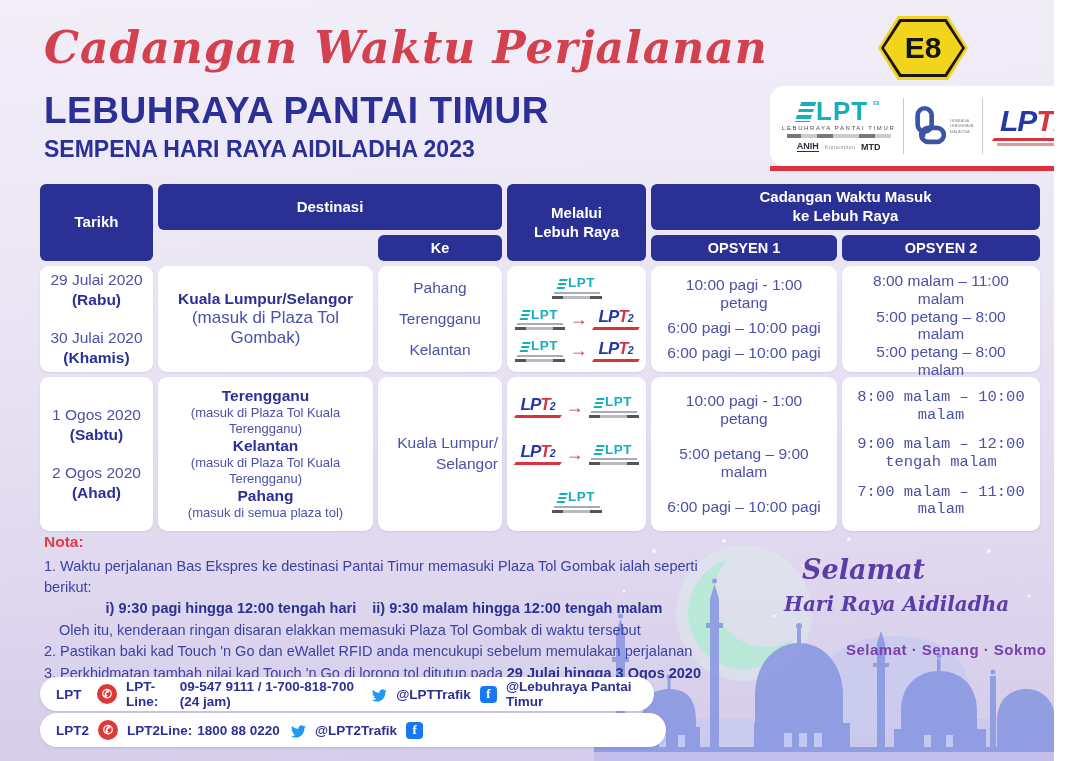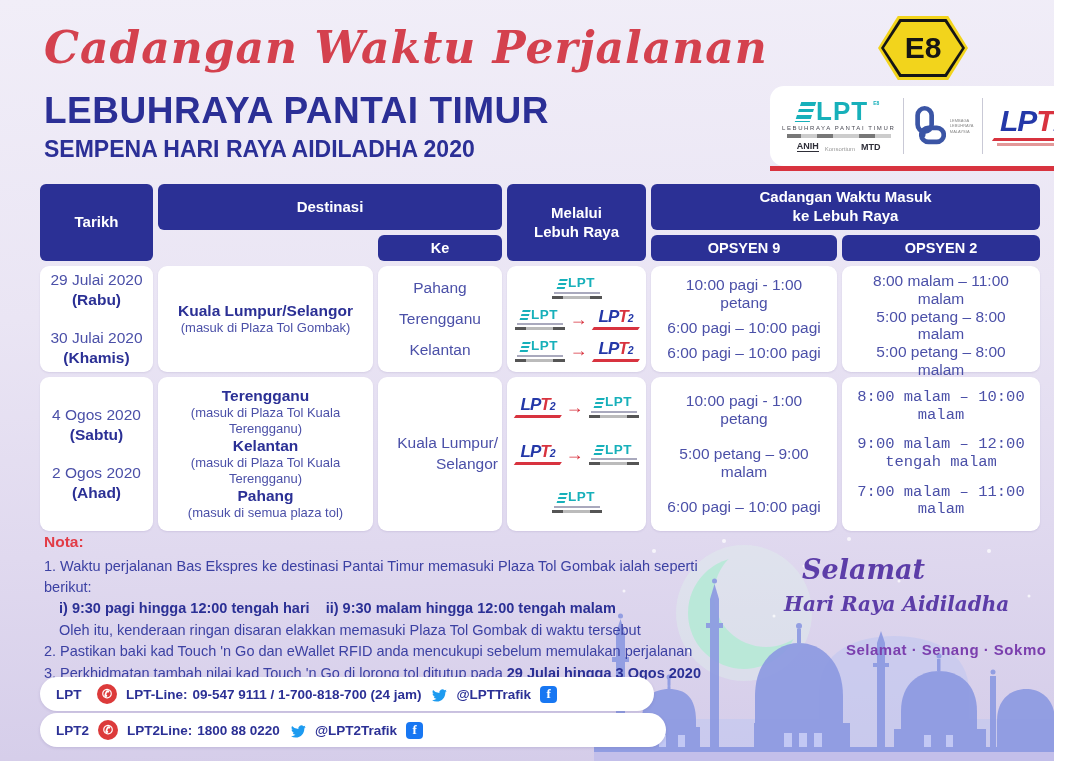--- a/index.html
+++ b/index.html
@@ -28,21 +28,21 @@
   .logo-div{width:1px;height:56px;background:#c9c9d6;margin:0 8px;}
   
   .biglpt{display:flex;flex-direction:column;align-items:center;width:116px;}
   .biglpt-top{display:flex;align-items:flex-end;gap:3px;}
   .stripes-lg{width:15px;height:20px;background:repeating-linear-gradient(180deg,#17b0ba 0 3.5px,#ffffff 3.5px 6.5px);transform:skewX(-18deg);}
   .biglpt-word{font-size:26px;font-weight:800;color:#17b0ba;line-height:.85;letter-spacing:1px;}
   .biglpt-badge{font-size:5px;font-weight:800;color:#17b0ba;align-self:flex-start;margin-left:2px;}
   .biglpt-cap{font-size:6px;color:#4a4a55;letter-spacing:1.6px;margin-top:3px;white-space:nowrap;}
   .biglpt-strip{margin-top:3px;width:104px;height:4px;
     background:linear-gradient(90deg,#777 0 14px,#ccc 14px 30px,#777 30px 46px,#ccc 46px 72px,#777 72px 88px,#ccc 88px 104px);}
-  .biglpt-partners{display:flex;align-items:flex-end;gap:6px;margin-top:3px;}
+  .biglpt-partners{display:flex;align-items:center;gap:6px;margin-top:3px;}
   .bp-anih{font-size:9px;font-weight:800;color:#2e2e38;border-bottom:1px solid #2e2e38;}
   .bp-mid{font-size:6px;color:#999;}
   .bp-mtd{font-size:9px;font-weight:800;color:#2e2e38;}
   
   .llm{display:flex;align-items:center;gap:4px;width:62px;}
   .llm svg{display:block;}
   .llm-cap{font-size:4px;color:#888;line-height:1.4;width:26px;}
   
   .biglpt2{display:flex;flex-direction:column;align-items:center;width:96px;}
   .lpt2-word{font-style:italic;font-weight:800;letter-spacing:-1px;line-height:1;}
@@ -80,21 +80,21 @@
   .mlpt2{display:inline-flex;flex-direction:column;align-items:center;}
   .mlpt2 .lpt2-word{font-size:17px;}
   .mlpt2 .lpt2-swoosh{width:46px;height:2.5px;}
   .r-arrow{color:#d8333f;font-weight:800;font-size:18px;line-height:1;}
   
   .notes{position:absolute;left:44px;top:531px;width:665px;color:#3c41a3;font-size:14.5px;line-height:1.42;}
   .notes-title{color:#e23c46;font-weight:800;font-size:15.5px;margin-bottom:3px;}
   .note-line{margin-bottom:1px;}
   .note-sub{padding-left:15px;}
   .nbold{font-weight:800;color:#2b3095;}
-  .pre{white-space:pre-wrap;}
+  .pre{white-space:pre-wrap;text-align:center;}
   
   .bar{position:absolute;left:40px;height:34px;background:#fff;border-radius:17px;
     display:flex;align-items:center;padding:0 16px;gap:9px;box-sizing:border-box;
     box-shadow:0 1px 3px rgba(86,76,140,.18);color:#2b3095;font-size:13.5px;font-weight:700;}
   .bar1{top:677px;width:614px;}
   .bar2{top:713px;width:626px;}
   .org{font-weight:800;min-width:32px;}
   .phone-ic{width:20px;height:20px;border-radius:50%;background:#dc3a3a;color:#fff;display:flex;
     align-items:center;justify-content:center;font-size:12px;flex:0 0 auto;}
   .fb-ic{width:17px;height:17px;border-radius:4px;background:#1877f2;color:#fff;display:flex;
@@ -175,21 +175,21 @@
         <rect x="205" y="212" width="8" height="14"></rect>
       <rect x="220" y="212" width="8" height="14"></rect>
       <rect x="330" y="214" width="7" height="12"></rect>
         <rect x="352" y="214" width="7" height="12"></rect>
     </g>
     <rect x="0" y="231" width="460" height="9" fill="#cfc8ec" opacity="0.8"></rect>
   </svg>
 
   <div class="script-title">Cadangan Waktu Perjalanan</div>
   <div class="main-title">LEBUHRAYA PANTAI TIMUR</div>
-  <div class="subtitle">SEMPENA HARI RAYA AIDILADHA 2020</div>
+  <div class="subtitle">SEMPENA HARI RAYA AIDILADHA 2023</div>
 
   <div class="e8">
     <div class="hex h1"></div>
     <div class="hex h2"></div>
     <div class="hex h3">E8</div>
   </div>
 
   <div class="logo-box">
     <div class="biglpt">
       <div class="biglpt-top">
@@ -232,39 +232,39 @@
     <div class="hcell" style="grid-column:4;grid-row:1/3;">
       <span>Melalui</span>
       <span>Lebuh Raya</span>
     </div>
     <div class="hcell" style="grid-column:5/7;grid-row:1;">
       <span>Cadangan Waktu Masuk</span>
       <span>ke Lebuh Raya</span>
     </div>
     <div class="hcell" style="grid-column:2;grid-row:2;font-size:14.5px;margin-top:48px;">Dari</div>
     <div class="hcell" style="grid-column:3;grid-row:2;font-size:14.5px;">Ke</div>
-    <div class="hcell" style="grid-column:5;grid-row:2;font-size:14.5px;">OPSYEN 9</div>
+    <div class="hcell" style="grid-column:5;grid-row:2;font-size:14.5px;">OPSYEN 1</div>
     <div class="hcell" style="grid-column:6;grid-row:2;font-size:14.5px;">OPSYEN 2</div>
 
     <div class="bcell centered" style="grid-column:1;grid-row:3;">
       <div class="gap18">
         <div class="dateblock">
             <div>29 Julai 2020</div>
             <div class="day">(Rabu)</div>
           </div>
         <div class="dateblock">
             <div>30 Julai 2020</div>
             <div class="day">(Khamis)</div>
           </div>
       </div>
     </div>
     <div class="bcell centered" style="grid-column:2;grid-row:3;">
       <div>
         <div class="dest-name">Kuala Lumpur/Selangor</div>
-        <div class="dest-detail" style="font-size:13px;text-align:center;">(masuk di Plaza Tol Gombak)</div>
+        <div class="dest-detail" style="font-size:17px;text-align:center;">(masuk di Plaza Tol Gombak)</div>
       </div>
     </div>
     <div class="bcell" style="grid-column:3;grid-row:3;">
       <div>Pahang</div>
       <div>Terengganu</div>
       <div>Kelantan</div>
     </div>
     <div class="bcell" style="grid-column:4;grid-row:3;">
       <div class="route-row">
         <span class="mlpt">
@@ -314,21 +314,21 @@
     </div>
     <div class="bcell" style="grid-column:6;grid-row:3;">
       <div class="time">8:00 malam – 11:00 malam</div>
       <div class="time">5:00 petang – 8:00 malam</div>
       <div class="time">5:00 petang – 8:00 malam</div>
     </div>
 
     <div class="bcell centered" style="grid-column:1;grid-row:4;">
       <div class="gap18">
         <div class="dateblock">
-            <div>4 Ogos 2020</div>
+            <div>1 Ogos 2020</div>
             <div class="day">(Sabtu)</div>
           </div>
         <div class="dateblock">
             <div>2 Ogos 2020</div>
             <div class="day">(Ahad)</div>
           </div>
       </div>
     </div>
     <div class="bcell" style="grid-column:2;grid-row:4;padding:10px 4px;">
       <div>
@@ -416,20 +416,21 @@
     <span class="phone-ic">✆</span>
     <span>LPT-Line:</span>
     <span style="font-weight:800;margin-left:-4px;">09-547 9111 / 1-700-818-700 (24 jam)</span>
     <span class="tw-ic">
         <svg width="17" height="17" viewBox="0 0 24 24">
           <path fill="#1d9bf0" d="M23 5.3c-.8.4-1.6.6-2.5.8a4.3 4.3 0 0 0-7.3 3.9A12.2 12.2 0 0 1 4.3 5.5a4.3 4.3 0 0 0 1.3 5.7c-.7 0-1.4-.2-2-.5 0 2 1.5 3.8 3.4 4.2-.6.2-1.3.2-1.9.1a4.3 4.3 0 0 0 4 3A8.6 8.6 0 0 1 2.8 20a12.1 12.1 0 0 0 6.6 2c7.9 0 12.2-6.5 12.2-12.2v-.6c.8-.6 1.6-1.4 2.1-2.2-.8.3-1.6.6-2.4.7.9-.5 1.5-1.3 1.7-2.4z"></path>
         </svg>
       </span>
     <span style="font-weight:800;">@LPTTrafik</span>
     <span class="fb-ic">f</span>
+    <span style="font-weight:800;">@Lebuhraya Pantai Timur</span>
   </div>
   <div class="bar bar2">
     <span class="org">LPT2</span>
     <span class="phone-ic">✆</span>
     <span>LPT2Line:</span>
     <span style="font-weight:800;margin-left:-4px;">1800 88 0220</span>
     <span class="tw-ic">
         <svg width="17" height="17" viewBox="0 0 24 24">
           <path fill="#1d9bf0" d="M23 5.3c-.8.4-1.6.6-2.5.8a4.3 4.3 0 0 0-7.3 3.9A12.2 12.2 0 0 1 4.3 5.5a4.3 4.3 0 0 0 1.3 5.7c-.7 0-1.4-.2-2-.5 0 2 1.5 3.8 3.4 4.2-.6.2-1.3.2-1.9.1a4.3 4.3 0 0 0 4 3A8.6 8.6 0 0 1 2.8 20a12.1 12.1 0 0 0 6.6 2c7.9 0 12.2-6.5 12.2-12.2v-.6c.8-.6 1.6-1.4 2.1-2.2-.8.3-1.6.6-2.4.7.9-.5 1.5-1.3 1.7-2.4z"></path>
         </svg>

